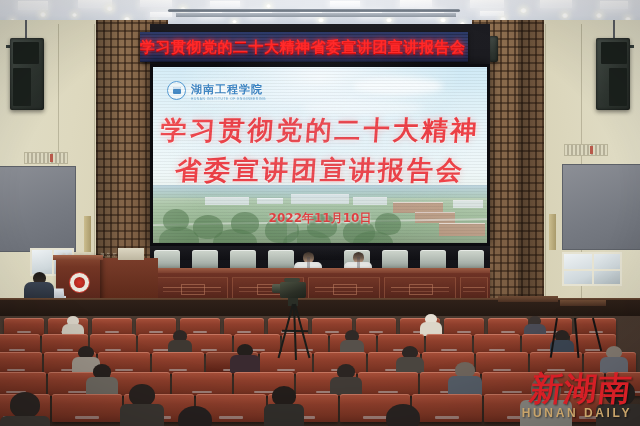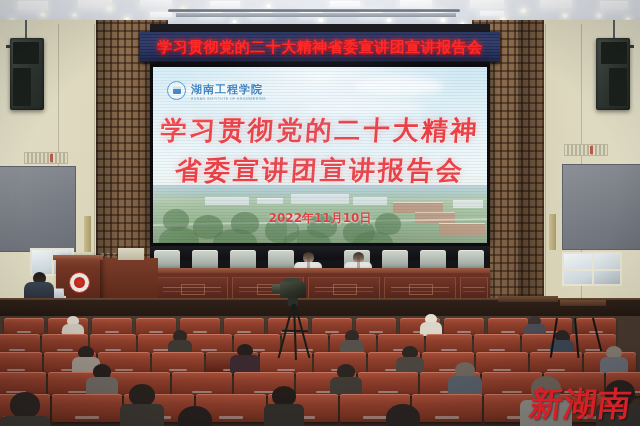--- a/index.html
+++ b/index.html
@@ -67,24 +67,24 @@
   
   .window{position:absolute;background:linear-gradient(160deg,#eef2f4,#cfd8dc 60%,#aeb9bd);
     border:2px solid #e6e3d2;}
   .window .mull{position:absolute;background:#e6e3d2;}
 
   
   .stage-back{position:absolute;left:150px;top:24px;width:340px;height:250px;
     background:linear-gradient(180deg,#1d1d22,#15151a);}
 
   
-  .banner{position:absolute;left:140px;top:32px;width:360px;height:30px;
+  .banner{position:absolute;left:140px;top:32px;width:328px;height:30px;
     background:linear-gradient(180deg,#2b3a68 0%,#34406f 35%,#2a3461 70%,#202a52 100%);
     box-shadow:0 1px 4px rgba(0,0,0,.6);overflow:hidden;
-    display:flex;align-items:center;justify-content:center;}
+    display:flex;align-items:center;justify-content:flex-start;}
   .banner::after{content:"";position:absolute;inset:0;
     background:repeating-linear-gradient(0deg,rgba(0,0,0,.22) 0 1px,rgba(255,255,255,0) 1px 3px);}
   .banner-text{position:relative;z-index:2;
     font-family:"DejaVu Sans","Liberation Sans",sans-serif;
     font-weight:bold;font-size:15px;letter-spacing:.5px;
     color:#ff2a2a;
     text-shadow:0 0 4px rgba(255,40,40,.95),0 0 9px rgba(255,0,0,.6),0 1px 0 #a80000;
     white-space:nowrap;}
 
   
@@ -751,15 +751,16 @@
 
   <div class="stand" style="left:556px;top:318px;height:40px;transform:rotate(9deg);"></div>
   <div class="stand" style="left:574px;top:318px;height:40px;transform:rotate(-5deg);"></div>
   <div class="stand" style="left:592px;top:318px;height:34px;transform:rotate(-14deg);"></div>
 
   <div class="screenlight"></div>
   <div class="vignette"></div>
 
   <div class="wm">
     <span class="cn">新湖南</span>
+    <span class="en">HUNAN DAILY</span>
   </div>
 
 </div>
 
 </body></html>

